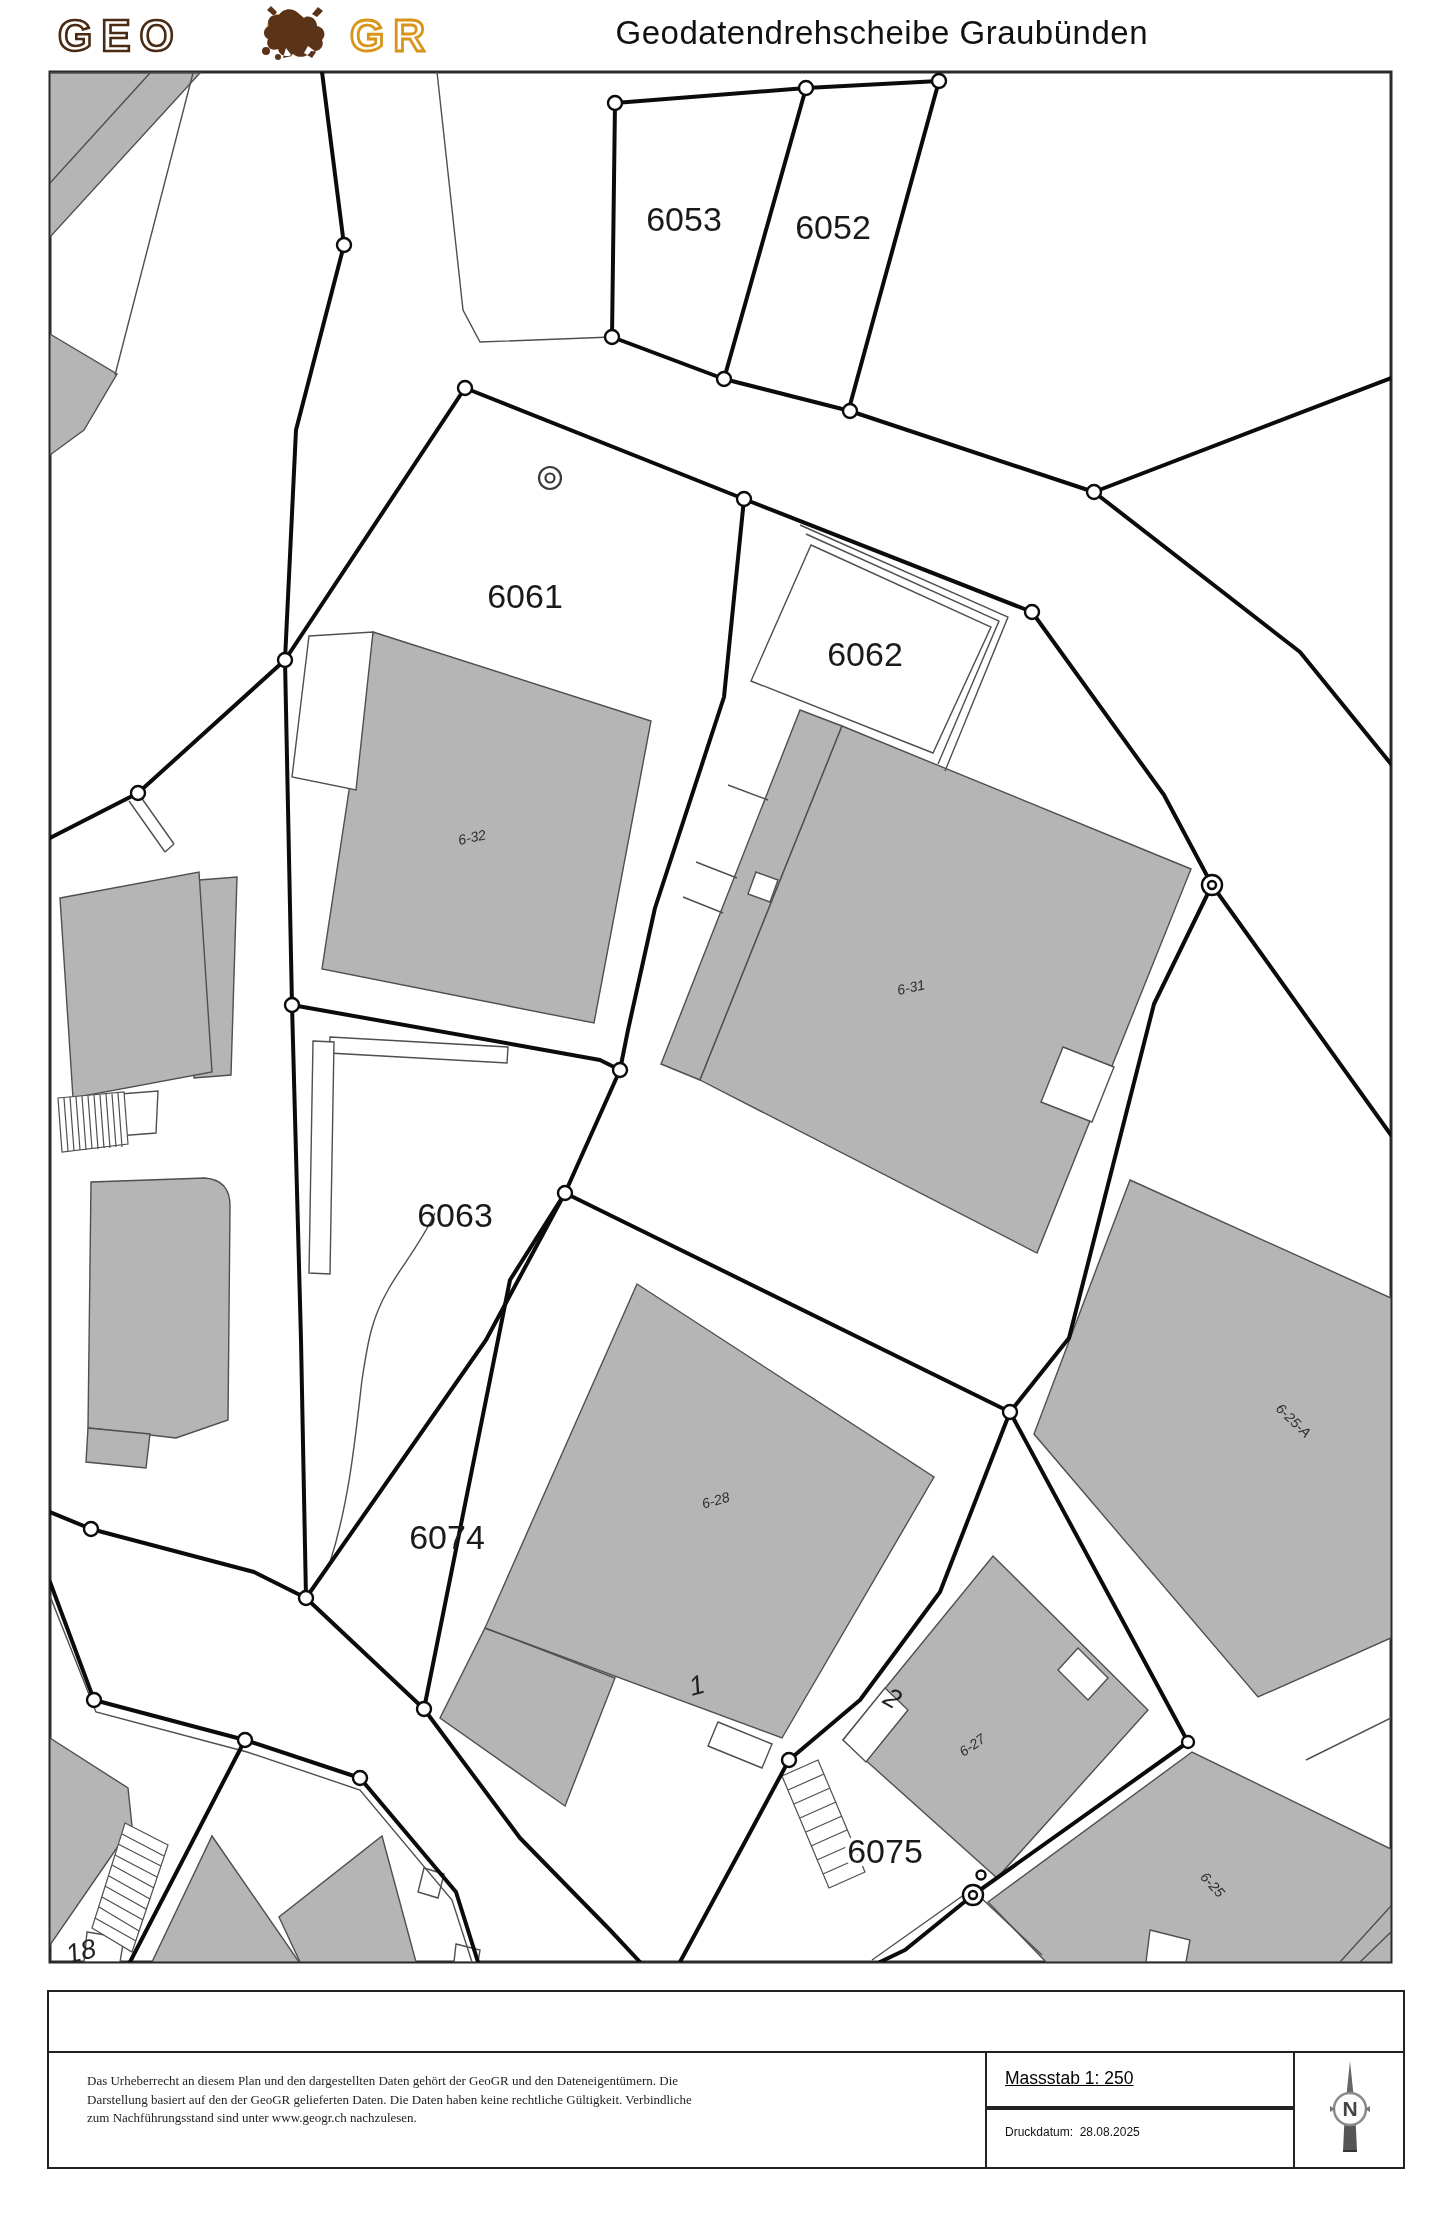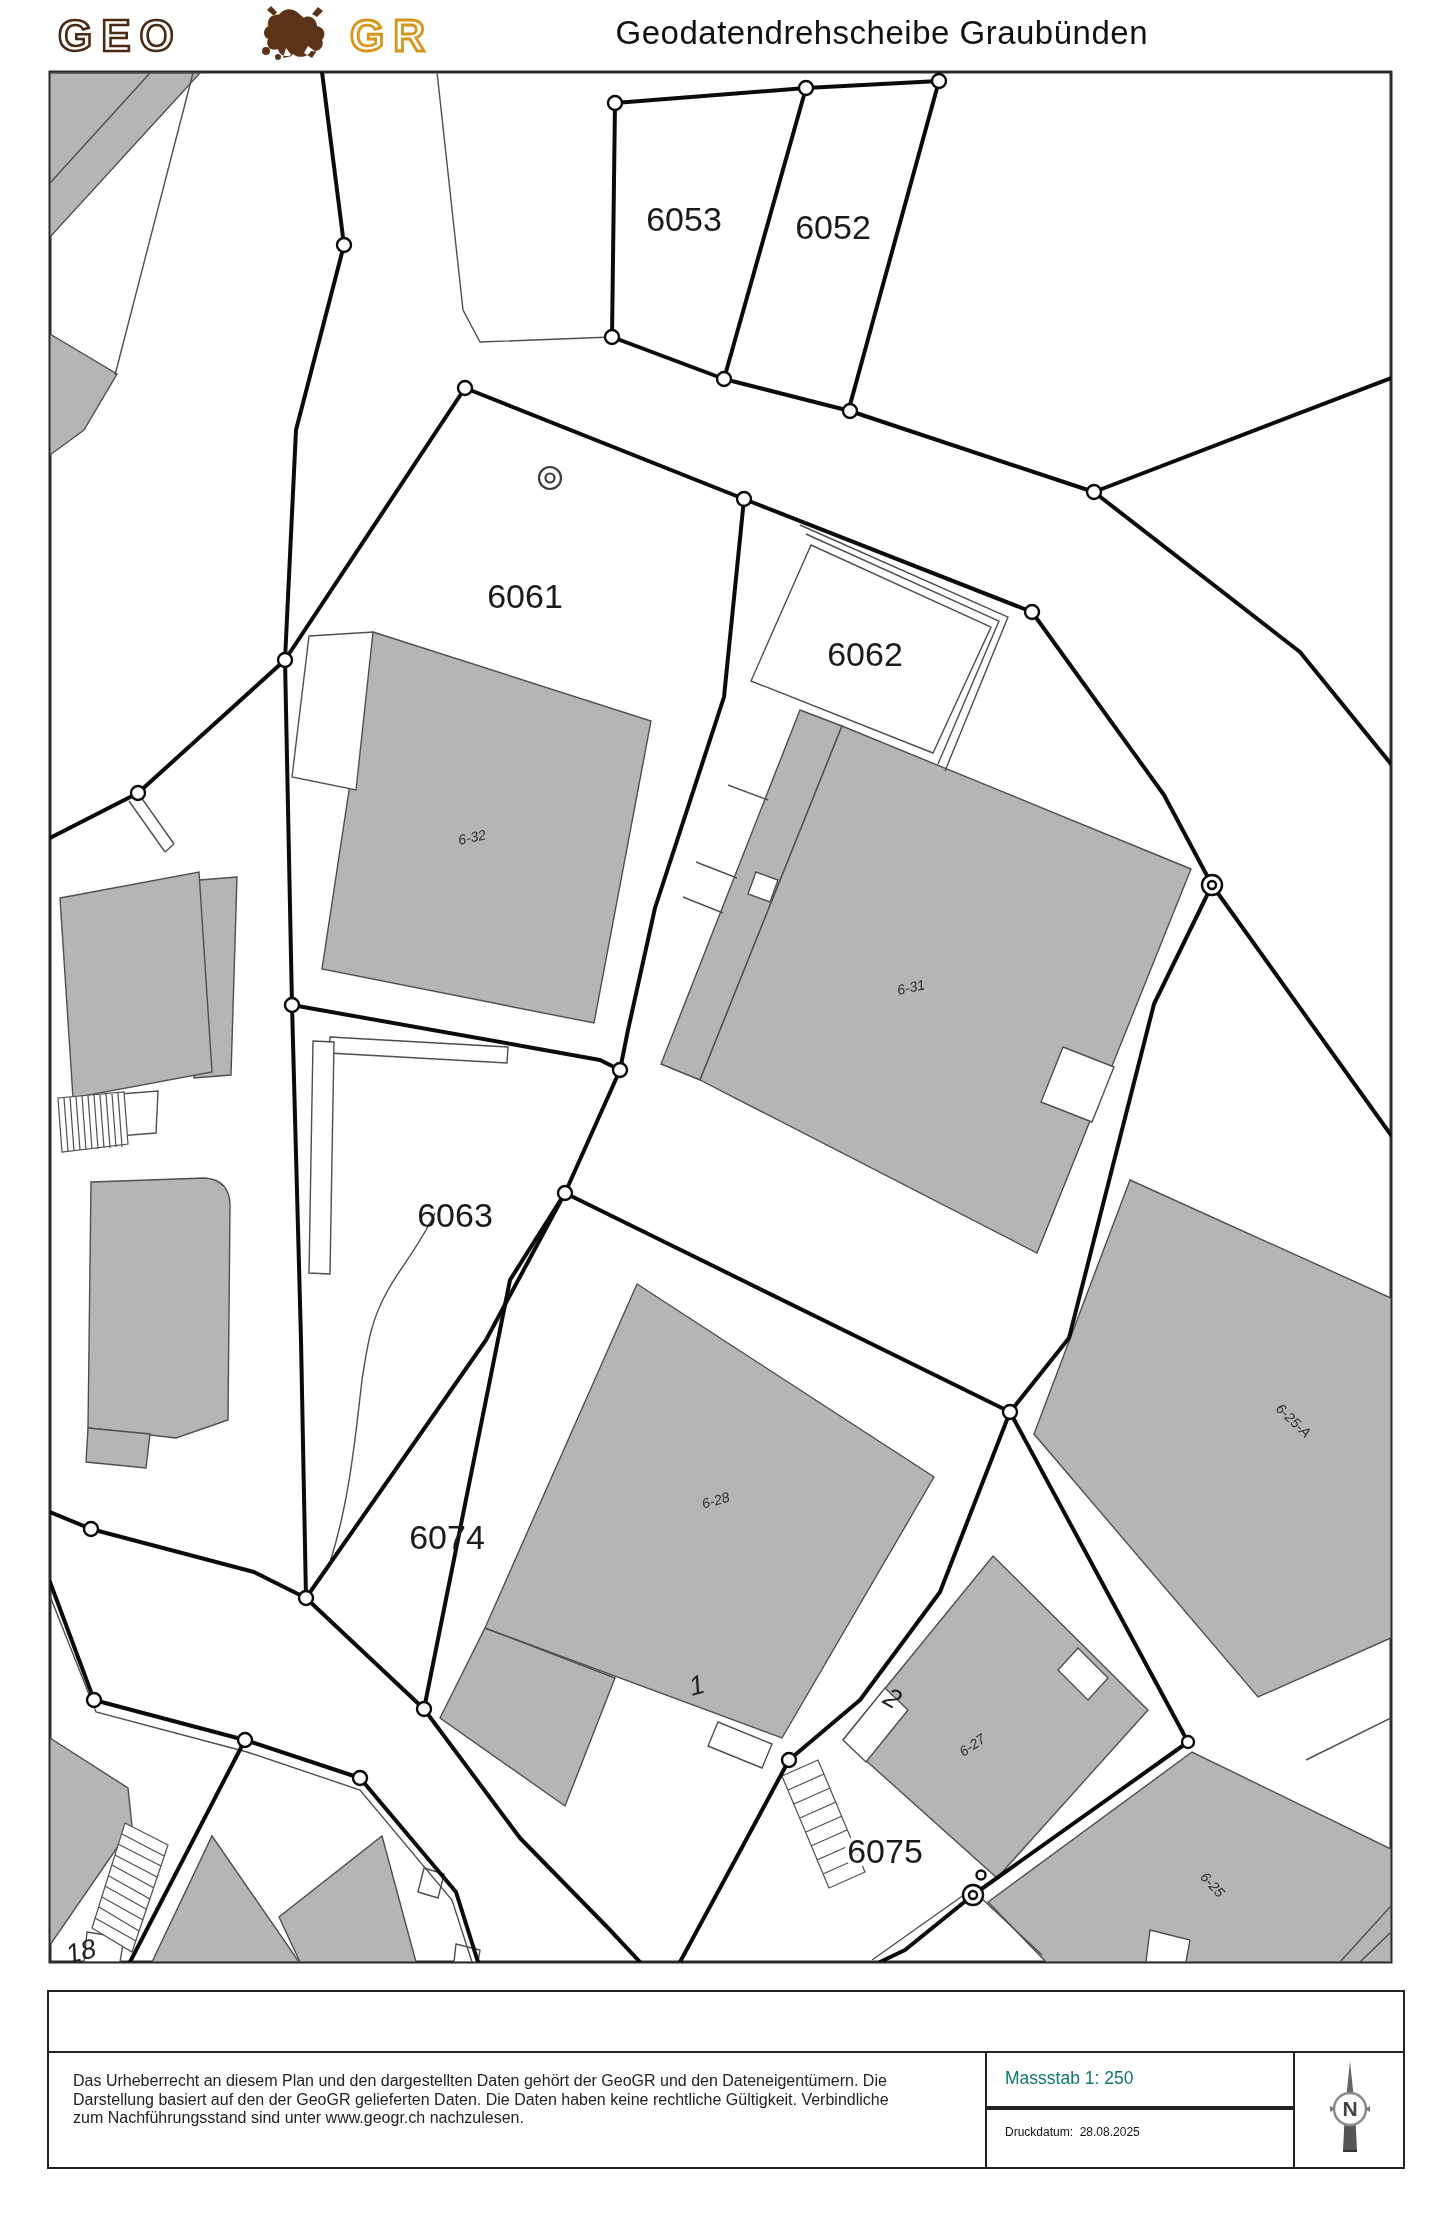--- a/index.html
+++ b/index.html
@@ -13,23 +13,23 @@
   .logo{position:absolute;left:50px;top:4px;}
   .app-title{position:absolute;right:48px;top:14px;font-size:33px;color:#111;letter-spacing:0.5px;white-space:nowrap;}
   .map-wrap{position:absolute;left:0;top:0;width:1440px;height:2214px;}
   svg text{font-family:"Liberation Sans","DejaVu Sans",sans-serif;}
   .parcel-lbl{font-size:34px;fill:var(--ink);}
   .halo{stroke:#ffffff;stroke-width:8px;paint-order:stroke;stroke-linejoin:round;}
   .bld-lbl{font-size:14px;font-style:italic;fill:#2e2e2e;}
   .house-lbl{font-size:27px;font-style:italic;fill:#222;}
   .footer-box{position:absolute;border:2.5px solid #222;background:#fff;}
   .f-cell{position:absolute;border:2px solid #222;background:#fff;}
-  .copy{position:absolute;left:73px;top:2072px;font-size:16px;line-height:18.5px;color:#222;}
+  .copy{position:absolute;left:87px;top:2072px;font-size:13px;line-height:18.5px;color:#222;font-family:Liberation Serif, serif;}
   .copy div{white-space:nowrap;}
-  .scale-text{position:absolute;left:1005px;top:2068px;font-size:17.5px;color:#0f766e;white-space:pre;}
+  .scale-text{position:absolute;left:1005px;top:2068px;font-size:17.5px;color:#000000;white-space:pre;text-decoration:underline;}
   .date-text{position:absolute;left:1005px;top:2125px;font-size:12px;color:#111;white-space:pre;text-align:right;}
   .compass{position:absolute;left:1296px;top:2053px;width:108px;height:110px;}
 </style>
 </head>
 <body>
 
 <div class="page">
 
   <div class="header">
     <svg class="logo" width="420" height="64" viewBox="0 0 420 64">

